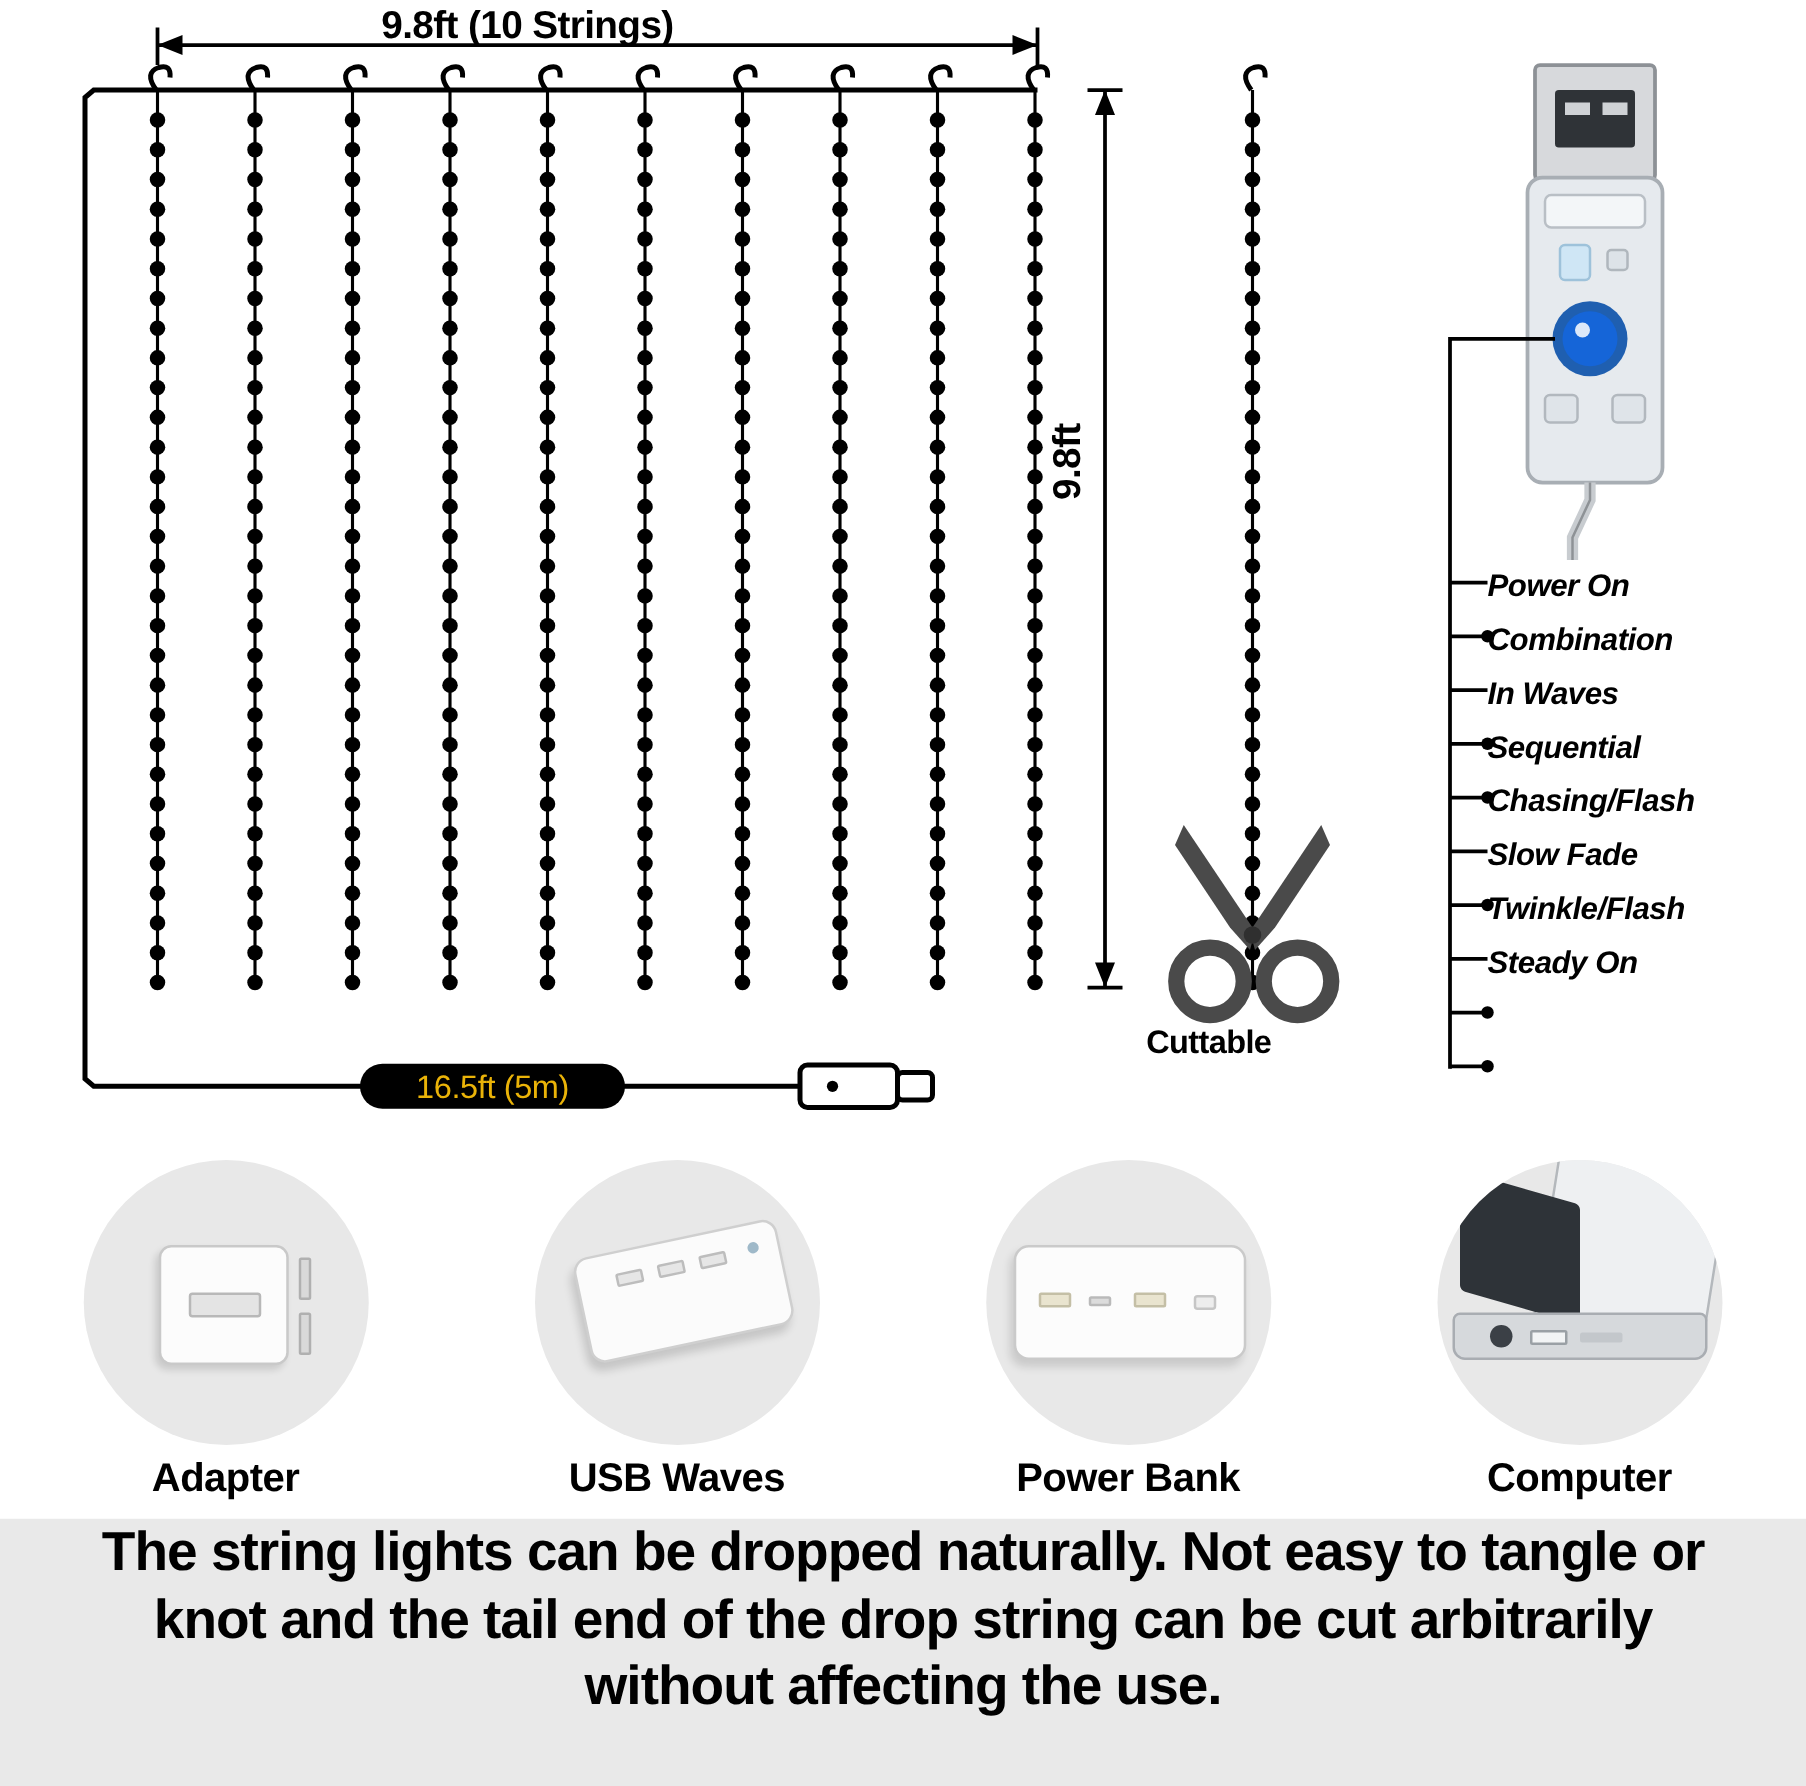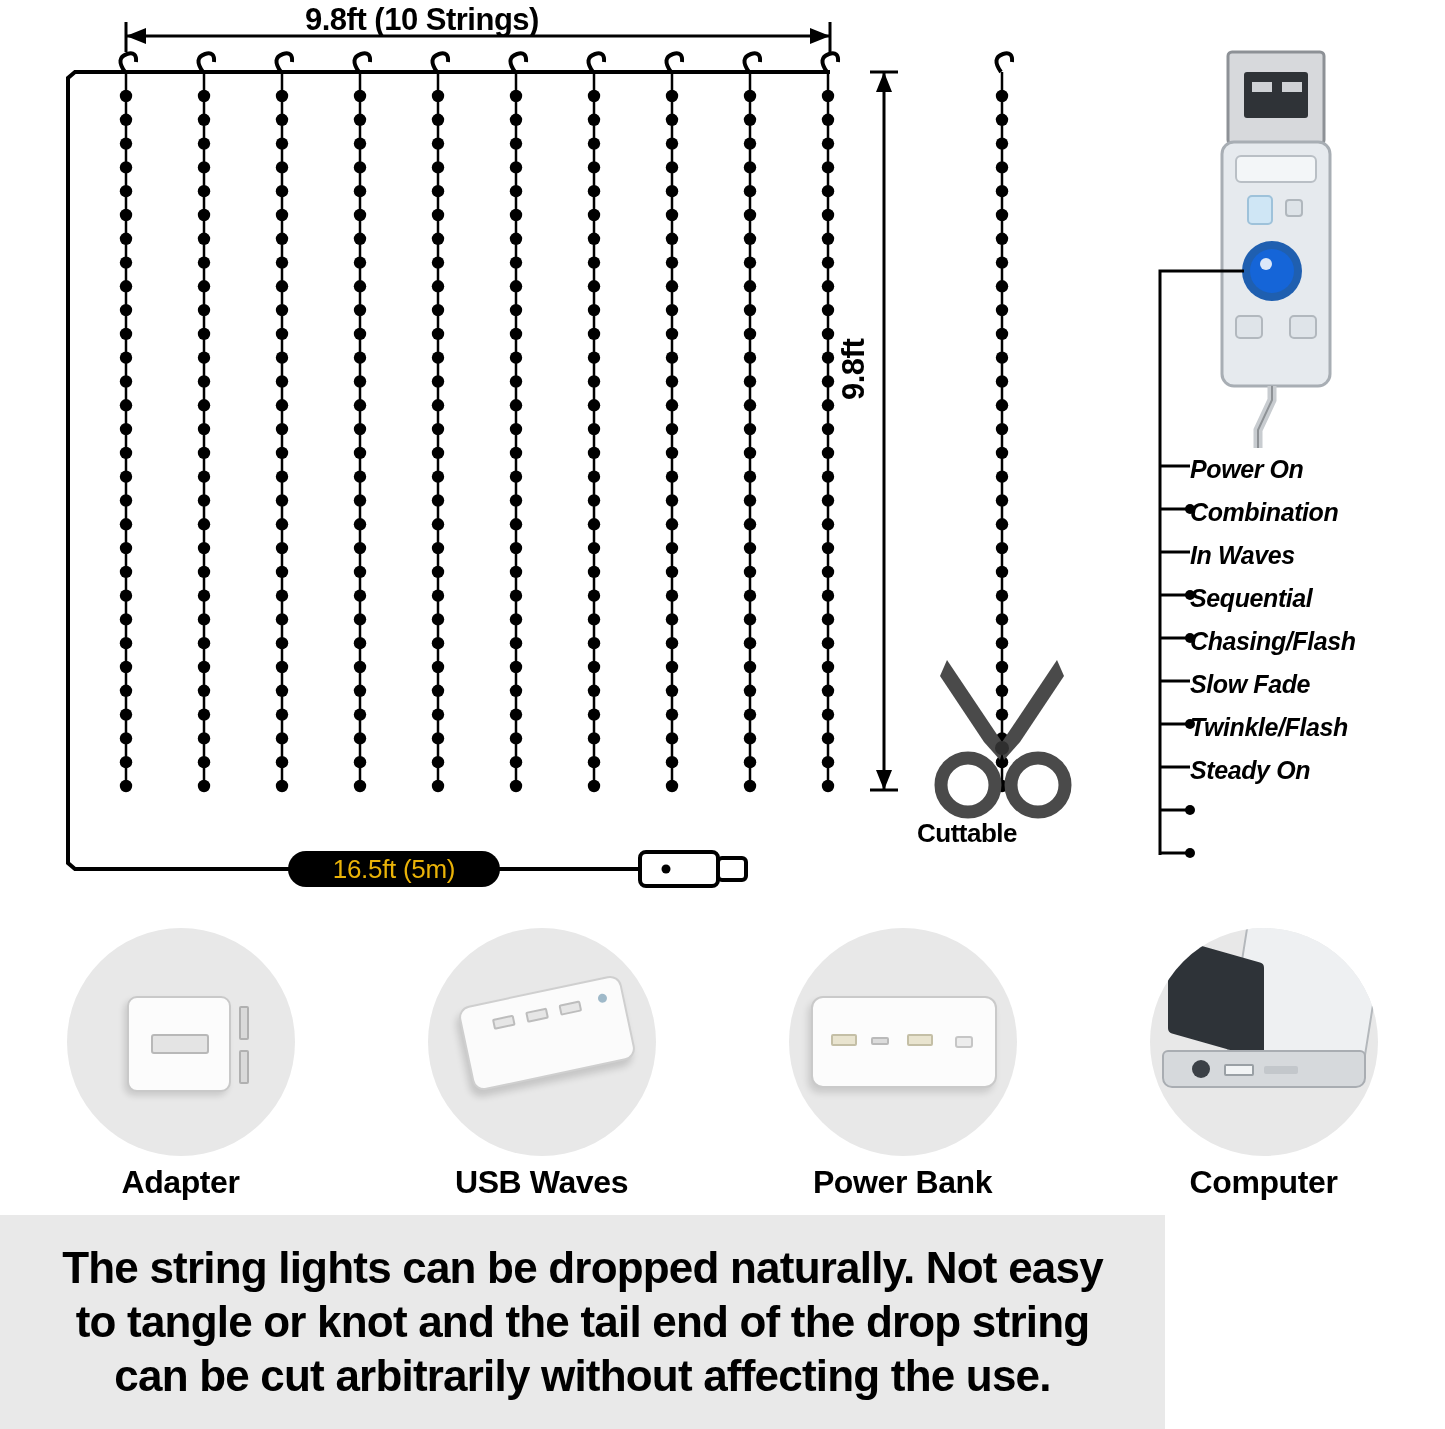--- a/index.html
+++ b/index.html
@@ -229,24 +229,24 @@
     width: 18px; height: 12px;
     background: #ededed;
     border: 2px solid #c6c6c6;
     border-radius: 3px;
   }
 
   
   #caption {
     position: absolute;
     left: 0; top: 1215px;
-    width: 1165px; height: 214px;
+    width: 1445px; height: 214px;
     background: #e9e9e9;
     display: flex;
-    align-items: center;
+    align-items: flex-start;
     justify-content: center;
     padding: 0 48px;
   }
   #caption p {
     margin: 0;
     text-align: center;
     font-weight: bold;
     font-size: 44px;
     line-height: 1.22;
     letter-spacing: -0.8px;

